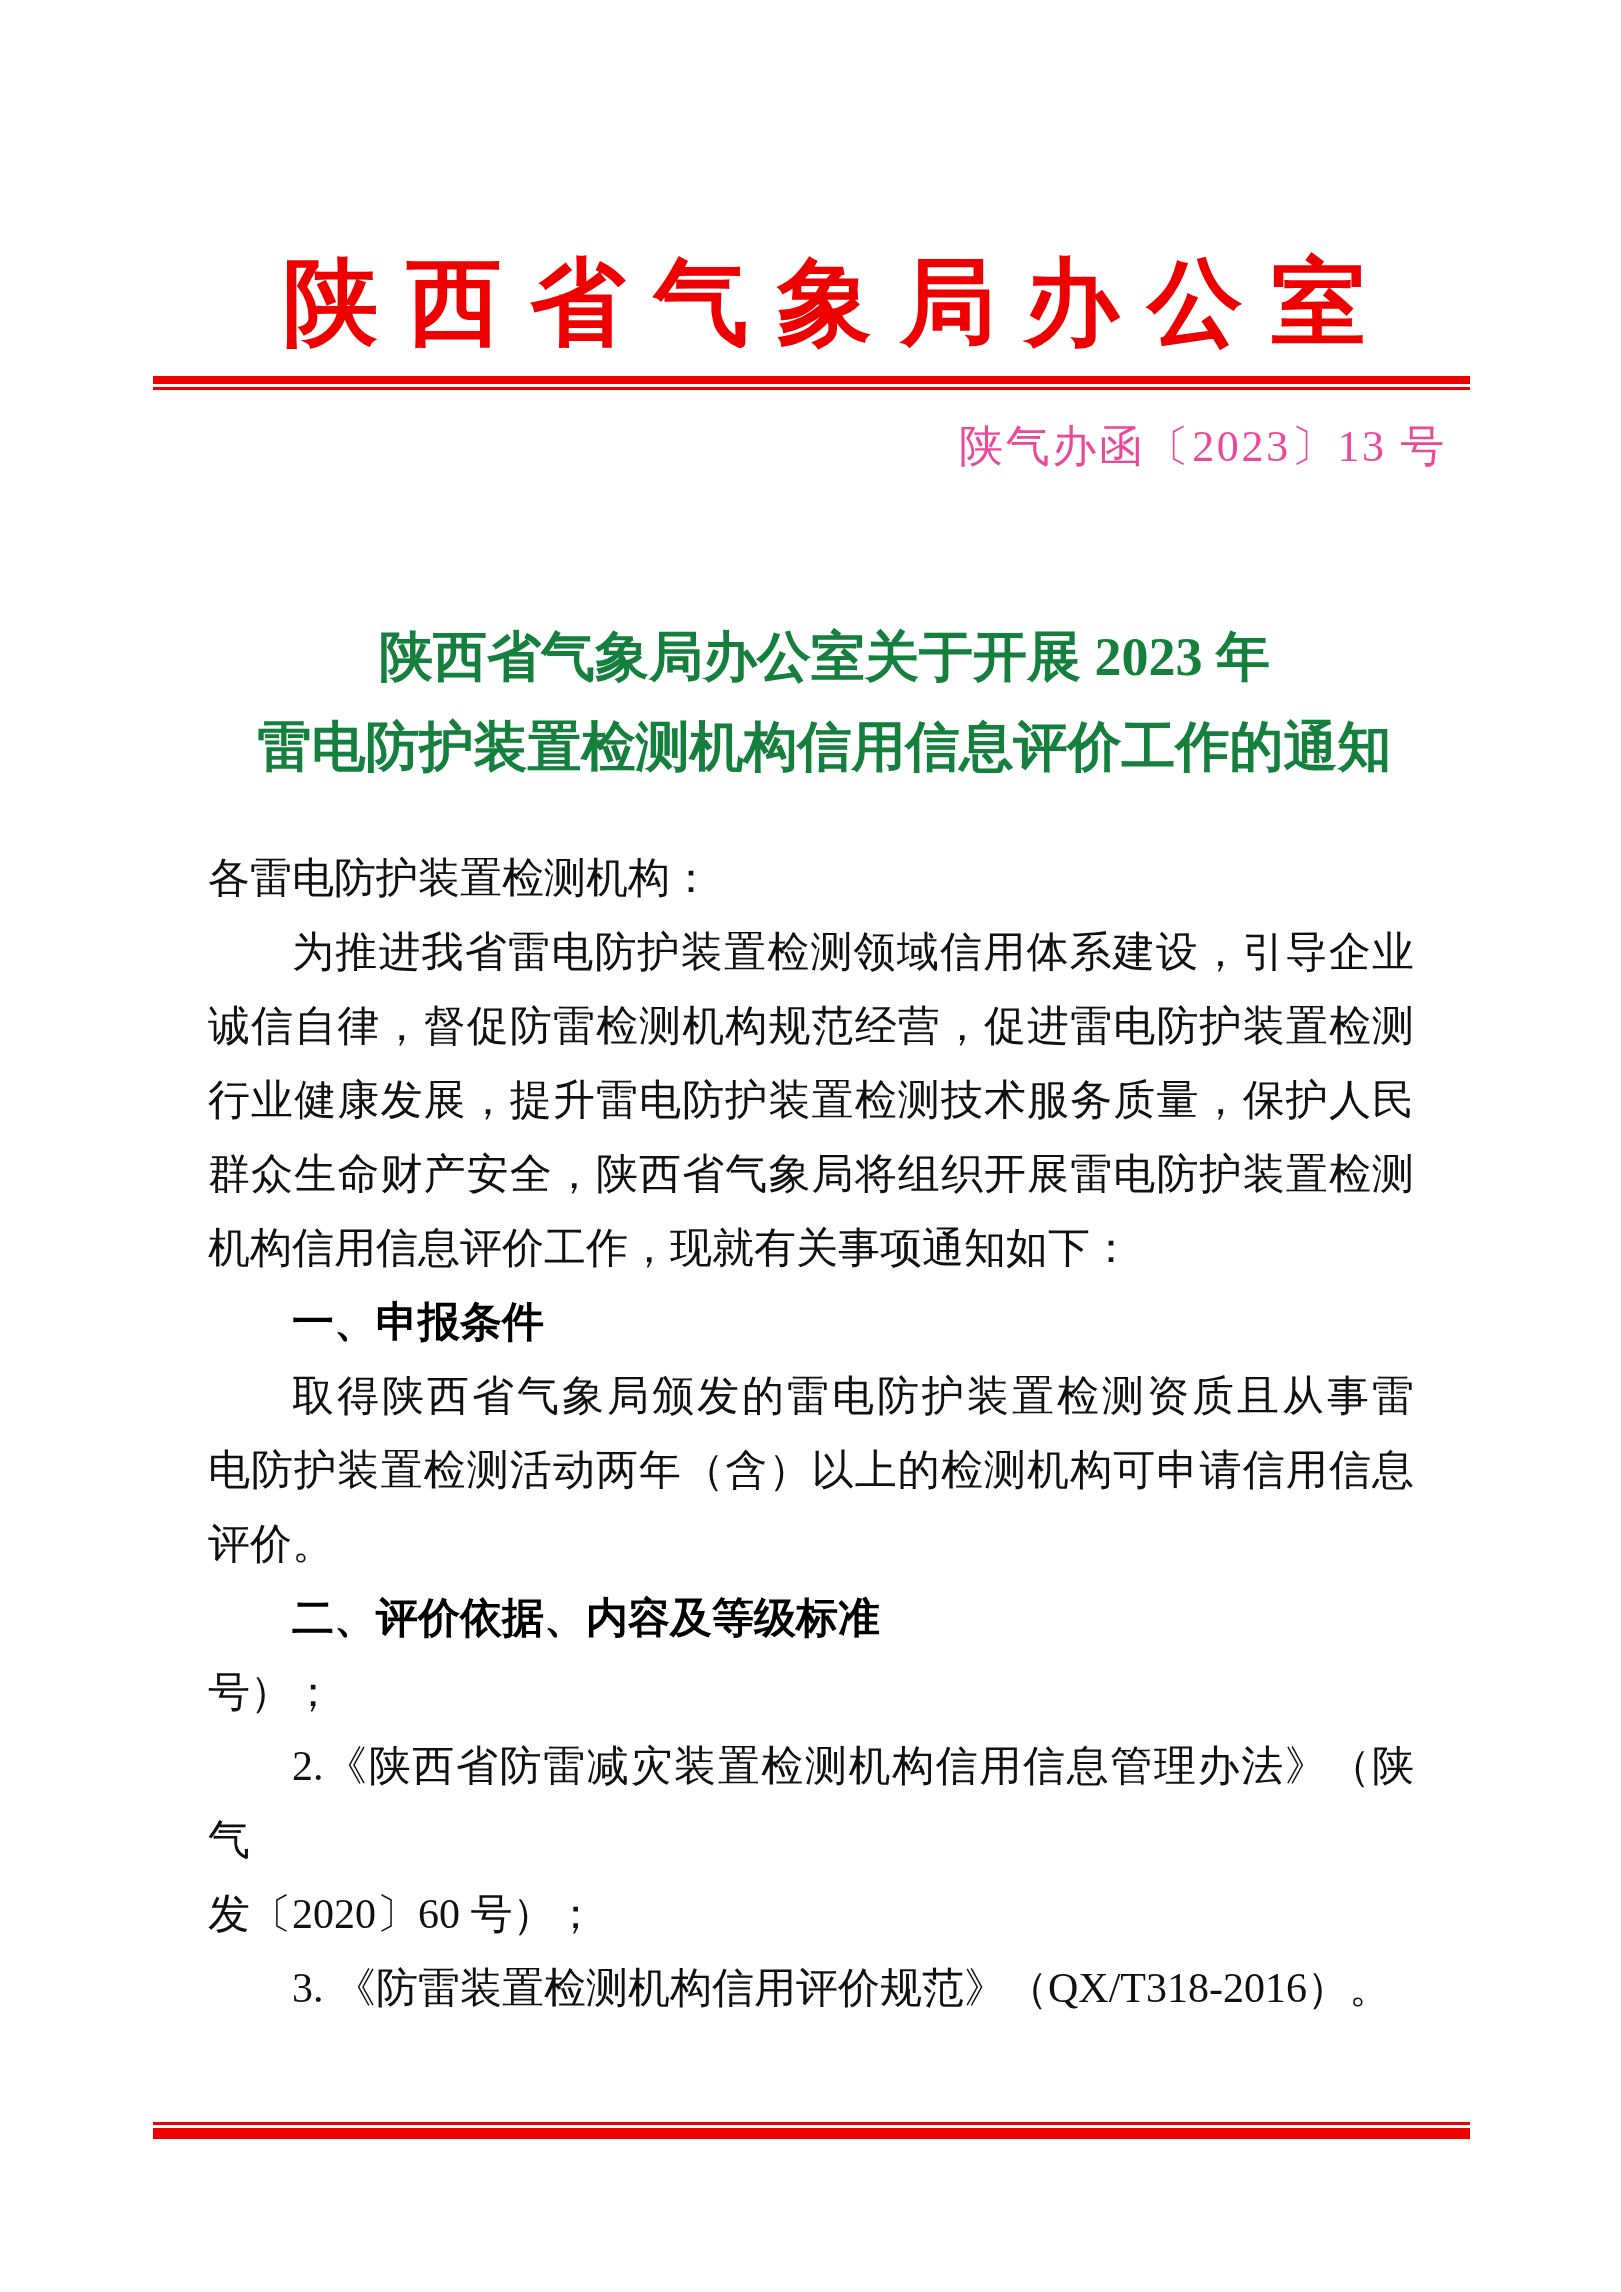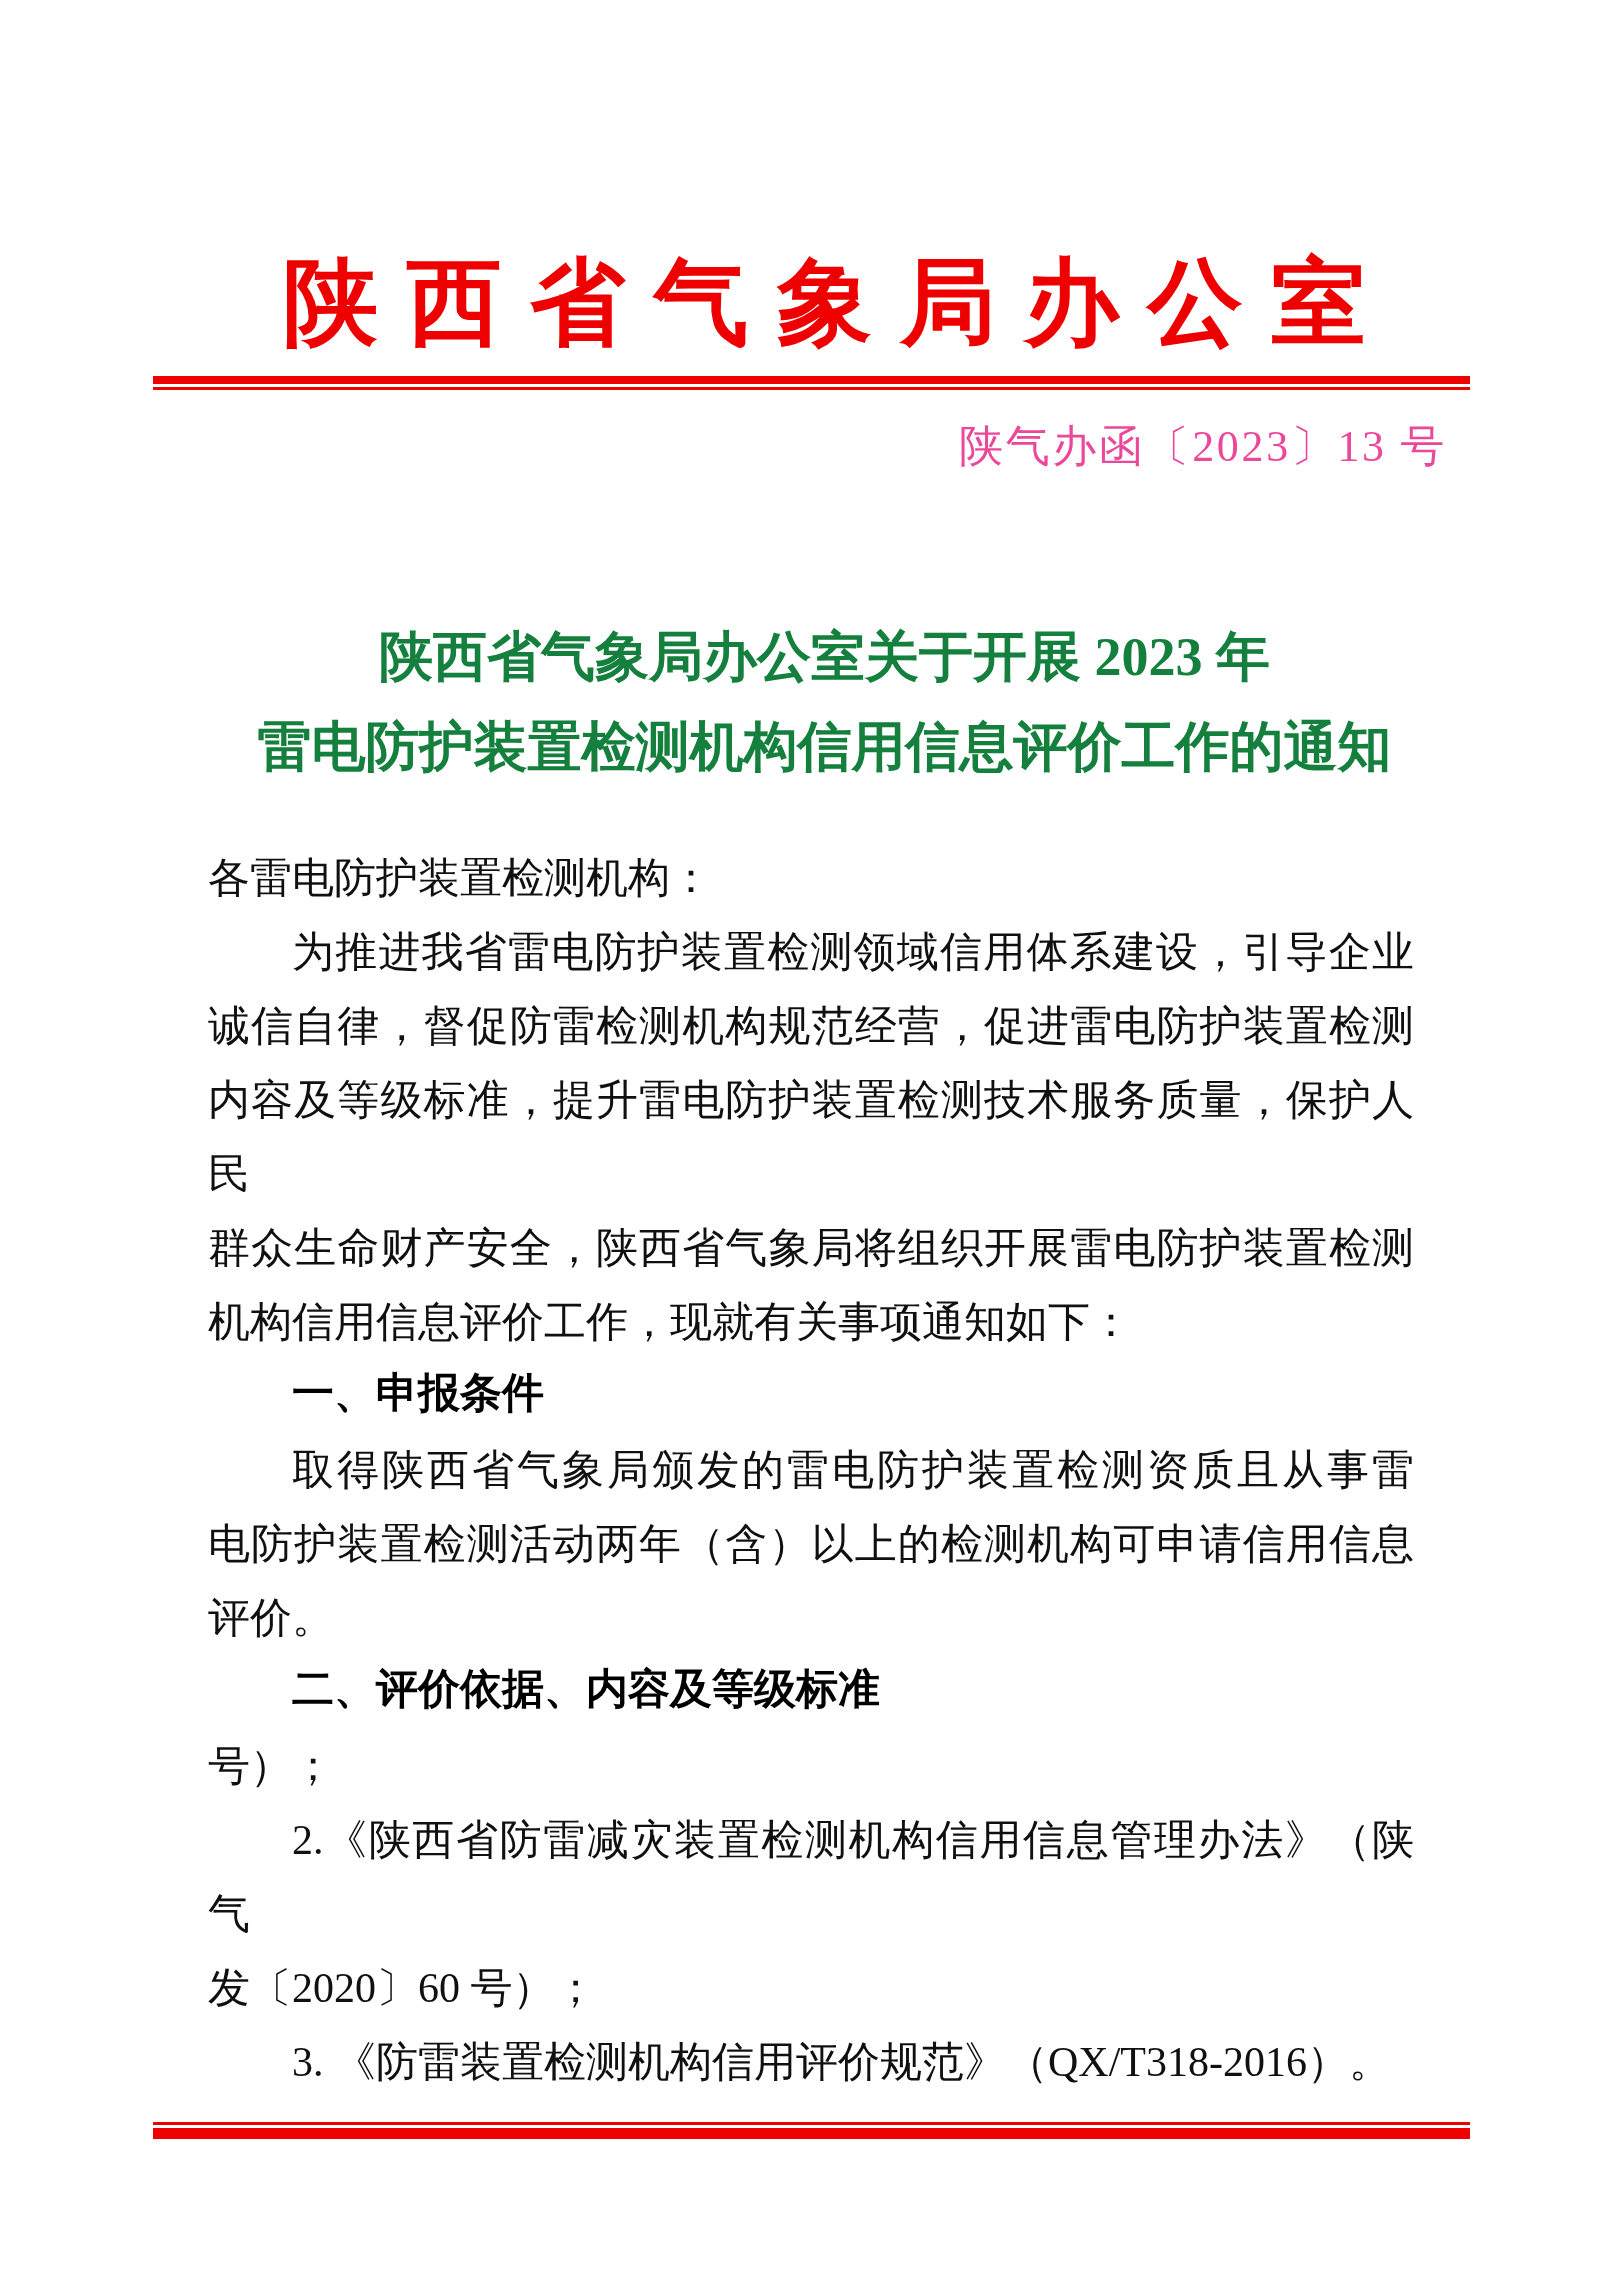--- a/index.html
+++ b/index.html
@@ -79,21 +79,21 @@
     line-height: 74px;
     white-space: nowrap;
   }
   .line.indent { text-indent: 84px; }
   .line.fill {
     text-align: justify;
     text-align-last: justify;
     white-space: normal;
   }
   .line.hei {
-    font-family: Liberation Mono, monospace;
+    font-family: Liberation Sans, sans-serif;
     font-weight: bold;
     color: #000000;
   }
   .line.kai {
     font-weight: bold;
     color: #000000;
   }
 </style>
 </head>
 <body>
@@ -114,21 +114,21 @@
 
   <div class="notice-title">
     <div class="t-line">陕西省气象局办公室关于开展 2023 年</div>
     <div class="t-line">雷电防护装置检测机构信用信息评价工作的通知</div>
   </div>
 
   <div class="doc-body">
       <div class="line">各雷电防护装置检测机构：</div>
       <div class="line indent fill">为推进我省雷电防护装置检测领域信用体系建设，引导企业</div>
       <div class="line fill">诚信自律，督促防雷检测机构规范经营，促进雷电防护装置检测</div>
-      <div class="line fill">内容及等级标准，提升雷电防护装置检测技术服务质量，保护人民</div>
+      <div class="line fill">行业健康发展，提升雷电防护装置检测技术服务质量，保护人民</div>
       <div class="line fill">群众生命财产安全，陕西省气象局将组织开展雷电防护装置检测</div>
       <div class="line">机构信用信息评价工作，现就有关事项通知如下：</div>
       <div class="line hei indent">一、申报条件</div>
       <div class="line indent fill">取得陕西省气象局颁发的雷电防护装置检测资质且从事雷</div>
       <div class="line fill">电防护装置检测活动两年（含）以上的检测机构可申请信用信息</div>
       <div class="line">评价。</div>
       <div class="line hei indent">二、评价依据、内容及等级标准</div>
       <div class="line">号）；</div>
       <div class="line indent fill">2.《陕西省防雷减灾装置检测机构信用信息管理办法》（陕气</div>
       <div class="line">发〔2020〕60 号）；</div>

